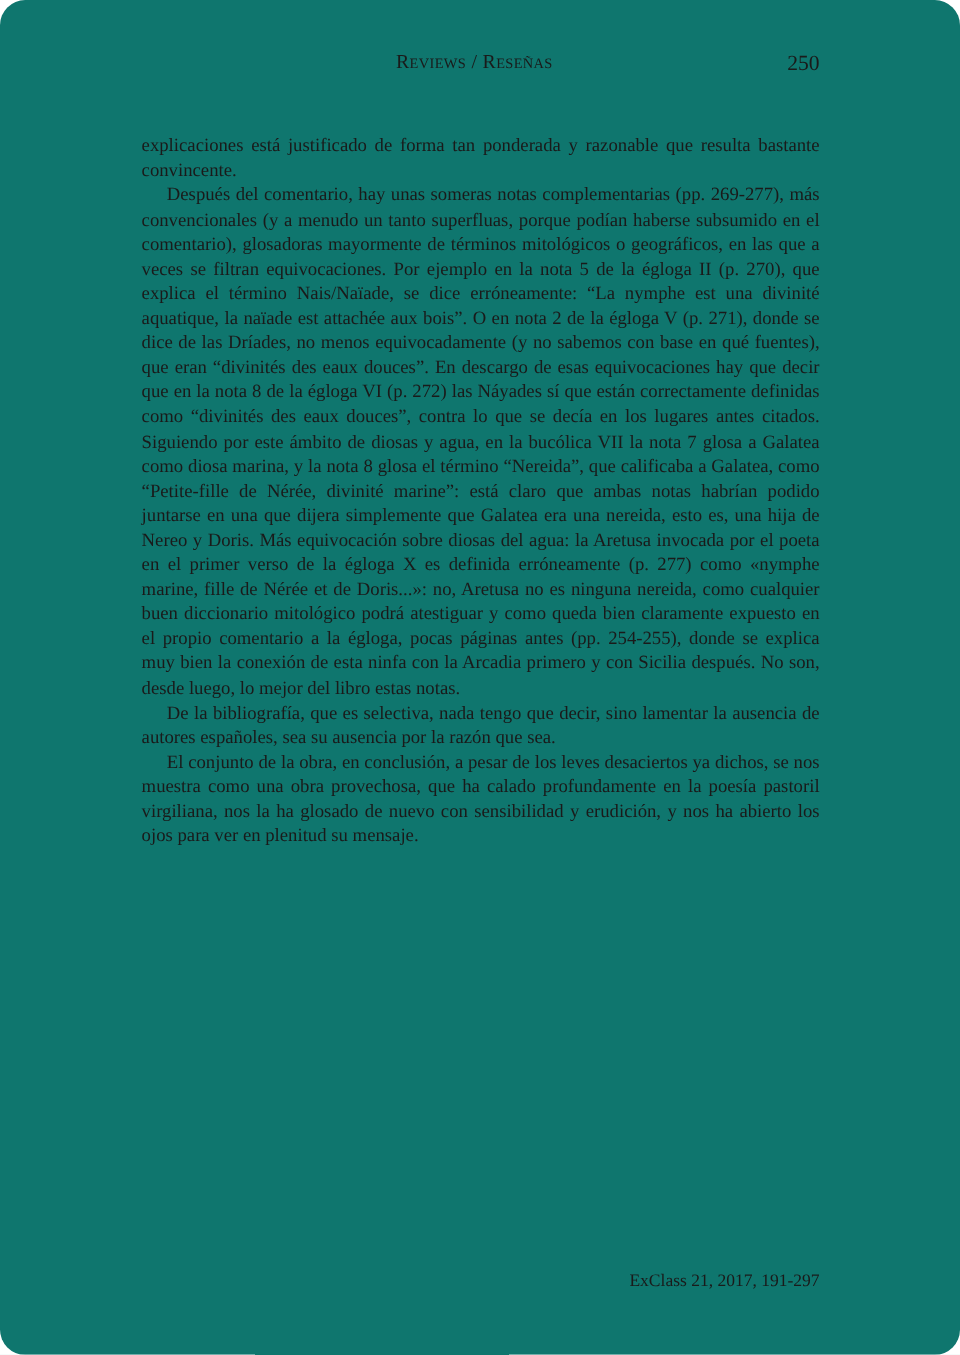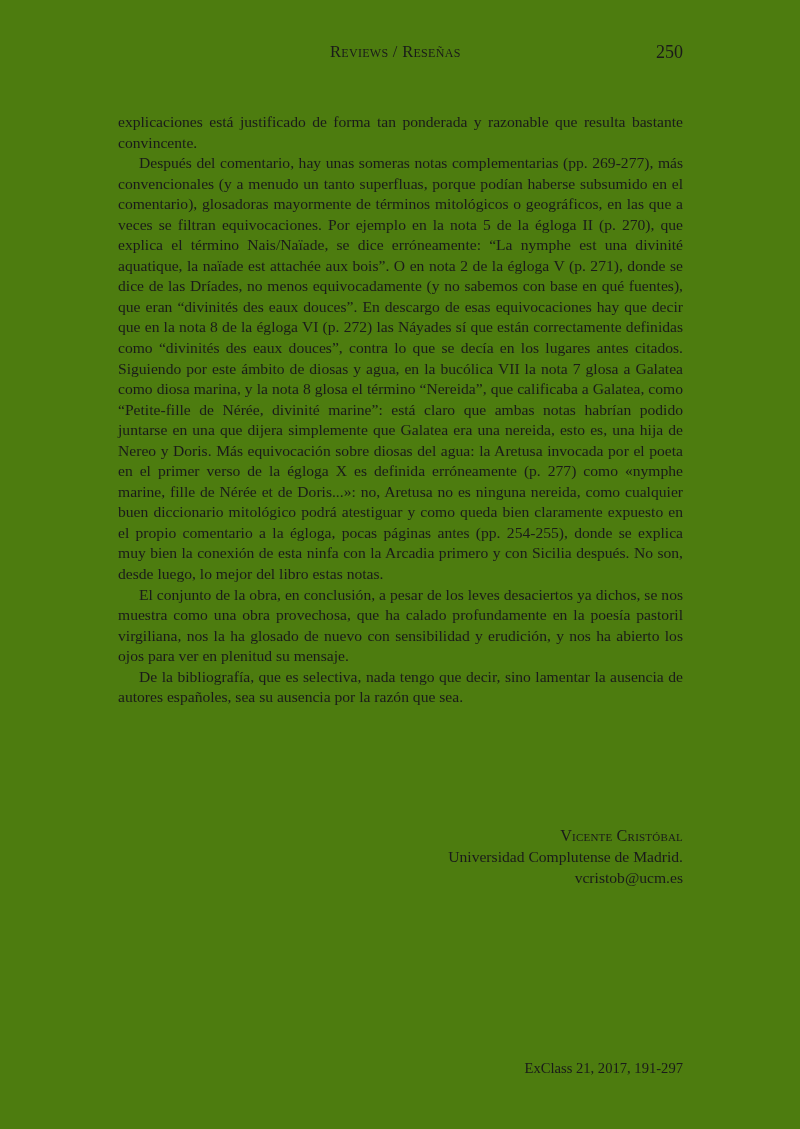--- a/index.html
+++ b/index.html
@@ -11,22 +11,23 @@
   body {
     font-family: "Liberation Serif", "DejaVu Serif", serif;
     color: #1a1a1a;
   }
 
   #page {
     position: relative;
     width: 800px;
     height: 1129px;
     margin: 0 auto;
-    background: #4d7c0f;
+    background: #0f766e;
     overflow: hidden;
+    border-radius: 21px;
   }
 
   
   .running-head {
     position: absolute;
     left: 118px;
     right: 117px;
     top: 42px;
     height: 24px;
   }
@@ -121,27 +122,22 @@
 <div id="page">
 
   <div class="running-head">
     <span class="running-head-title">Reviews / Reseñas</span>
     <span class="running-head-folio">250</span>
   </div>
 
   <div class="textblock">
     <p class="para cont">explicaciones está justificado de forma tan ponderada y razonable que resulta bastante convincente.</p>
     <p class="para indent">Después del comentario, hay unas someras notas complementarias (pp. 269-277), más convencionales (y a menudo un tanto superfluas, porque podían haberse subsumido en el comentario), glosadoras mayormente de términos mitológicos o geográficos, en las que a veces se filtran equivocaciones. Por ejemplo en la nota 5 de la égloga II (p. 270), que explica el término Nais/Naïade, se dice erróneamente: “La nymphe est una divinité aquatique, la naïade est attachée aux bois”.  O en nota 2 de la égloga V (p. 271), donde se dice de las Dríades, no menos equivocadamente (y no sabemos con base en qué fuentes), que eran “divinités des eaux douces”. En descargo de esas equivocaciones hay que decir que en la nota 8 de la égloga VI (p. 272) las Náyades sí que están correctamente definidas como “divinités des eaux douces”, contra lo que se decía en los lugares antes citados. Siguiendo por este ámbito de diosas y agua, en la bucólica VII la nota 7 glosa a Galatea como diosa marina, y la nota 8 glosa el término “Nereida”, que calificaba a Galatea, como “Petite-fille de Nérée, divinité marine”: está claro que ambas notas habrían podido juntarse en una que dijera simplemente que Galatea era una nereida, esto es, una hija de Nereo y Doris. Más equivocación sobre diosas del agua: la Aretusa invocada por el poeta en el primer verso de la égloga X es definida erróneamente (p. 277) como «nymphe marine, fille de Nérée et de Doris...»: no, Aretusa no es ninguna nereida, como cualquier buen diccionario mitológico podrá atestiguar y como queda bien claramente expuesto en el propio comentario a la égloga, pocas páginas antes (pp. 254-255), donde se explica muy bien la conexión de esta ninfa con la Arcadia primero y con Sicilia después. No son, desde luego, lo mejor del libro estas notas.</p>
+    <p class="para indent">De la bibliografía, que es selectiva, nada tengo que decir, sino lamentar la ausencia de autores españoles, sea su ausencia por la razón que sea.</p>
     <p class="para indent">El conjunto de la obra, en conclusión, a pesar de los leves desaciertos ya dichos, se nos muestra como una obra provechosa, que ha calado profundamente en la poesía pastoril virgiliana, nos la ha glosado de nuevo con sensibilidad y erudición, y nos ha abierto los ojos para ver en plenitud su mensaje.</p>
-    <p class="para indent">De la bibliografía, que es selectiva, nada tengo que decir, sino lamentar la ausencia de autores españoles, sea su ausencia por la razón que sea.</p>
   </div>
 
-  <div class="signature">
-    <span class="sig-line smallcaps">Vicente Cristóbal</span>
-    <span class="sig-line">Universidad Complutense de Madrid.</span>
-    <span class="sig-line">vcristob@ucm.es</span>
-  </div>
 
   <div class="footer">
     <span class="journal">ExClass</span><span> 21, 2017, 191-297</span>
   </div>
 
 </div>
 
 </body></html>

